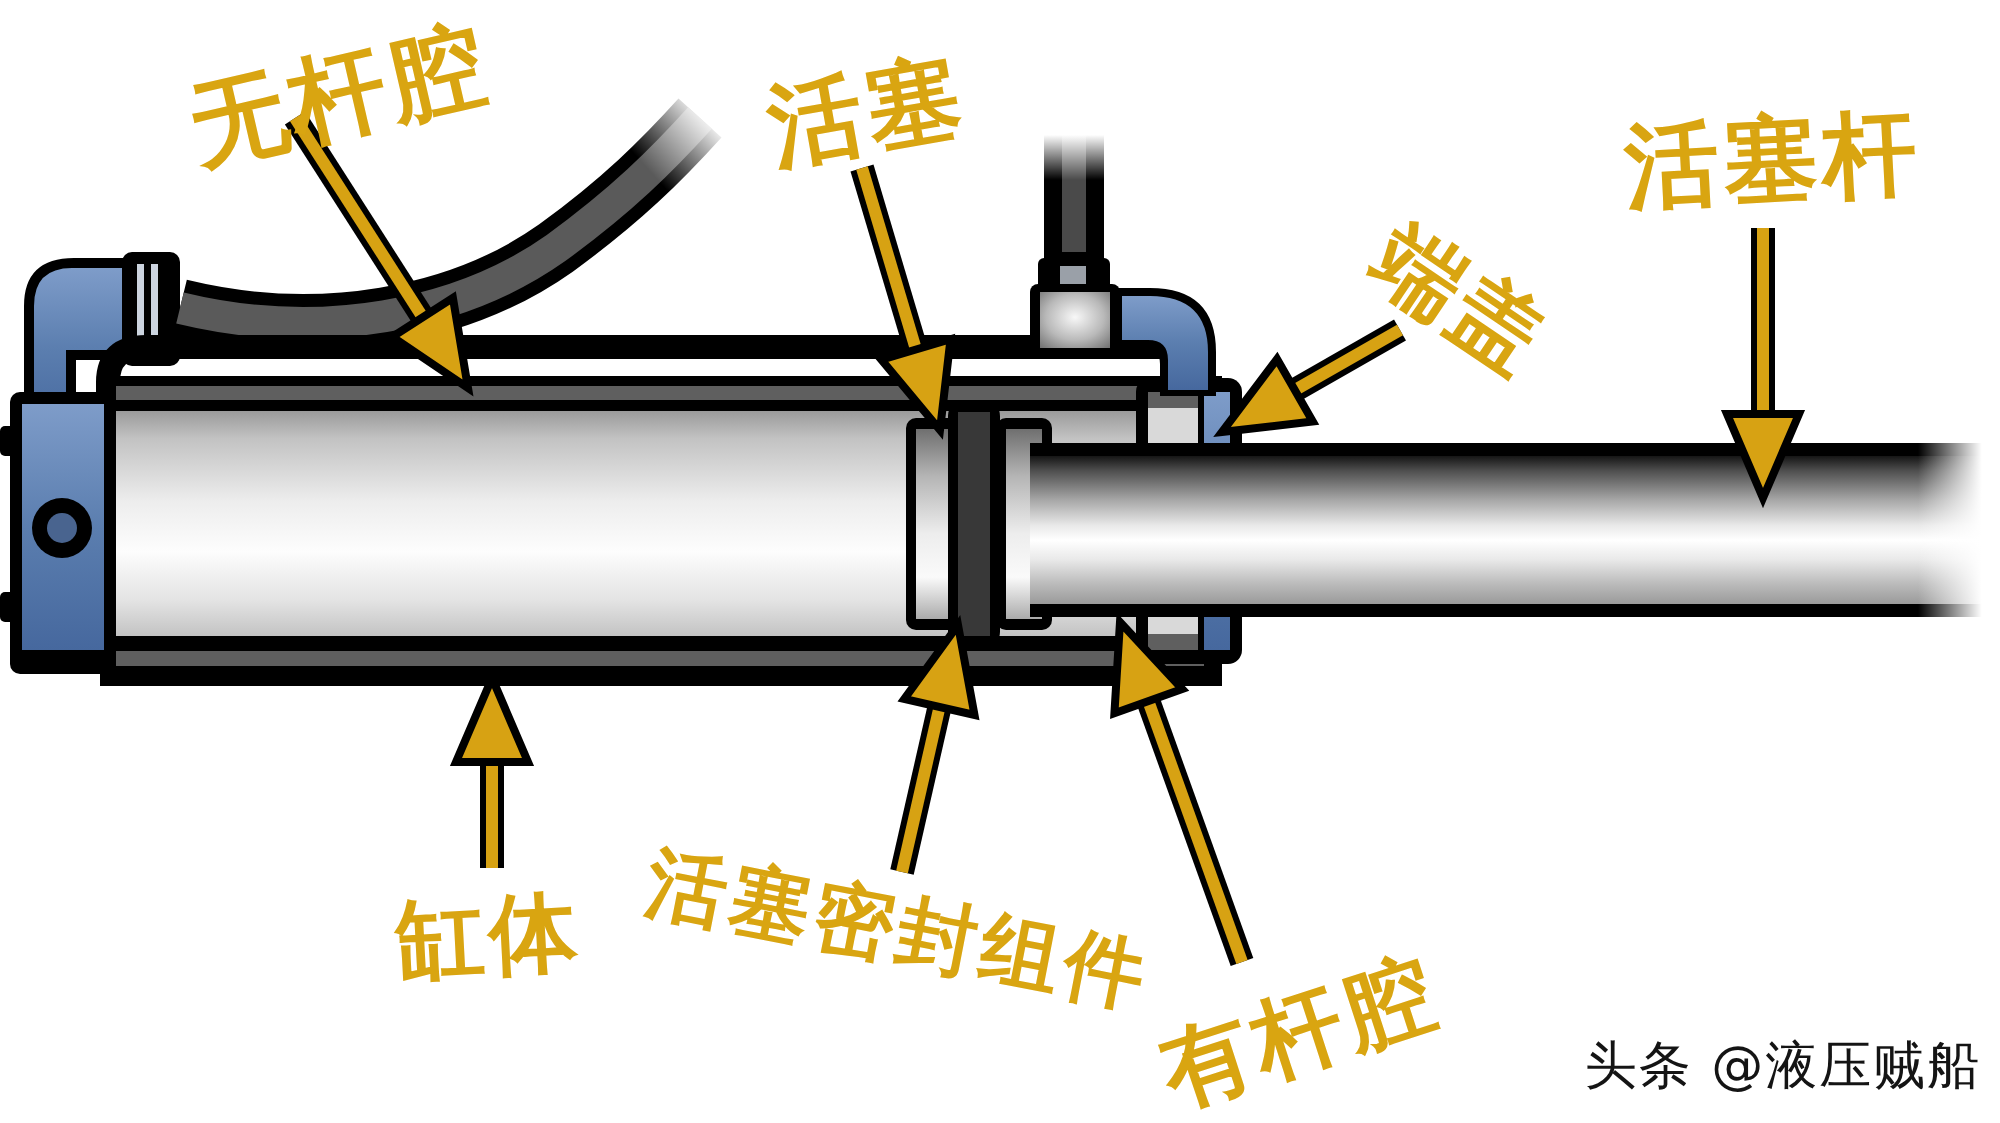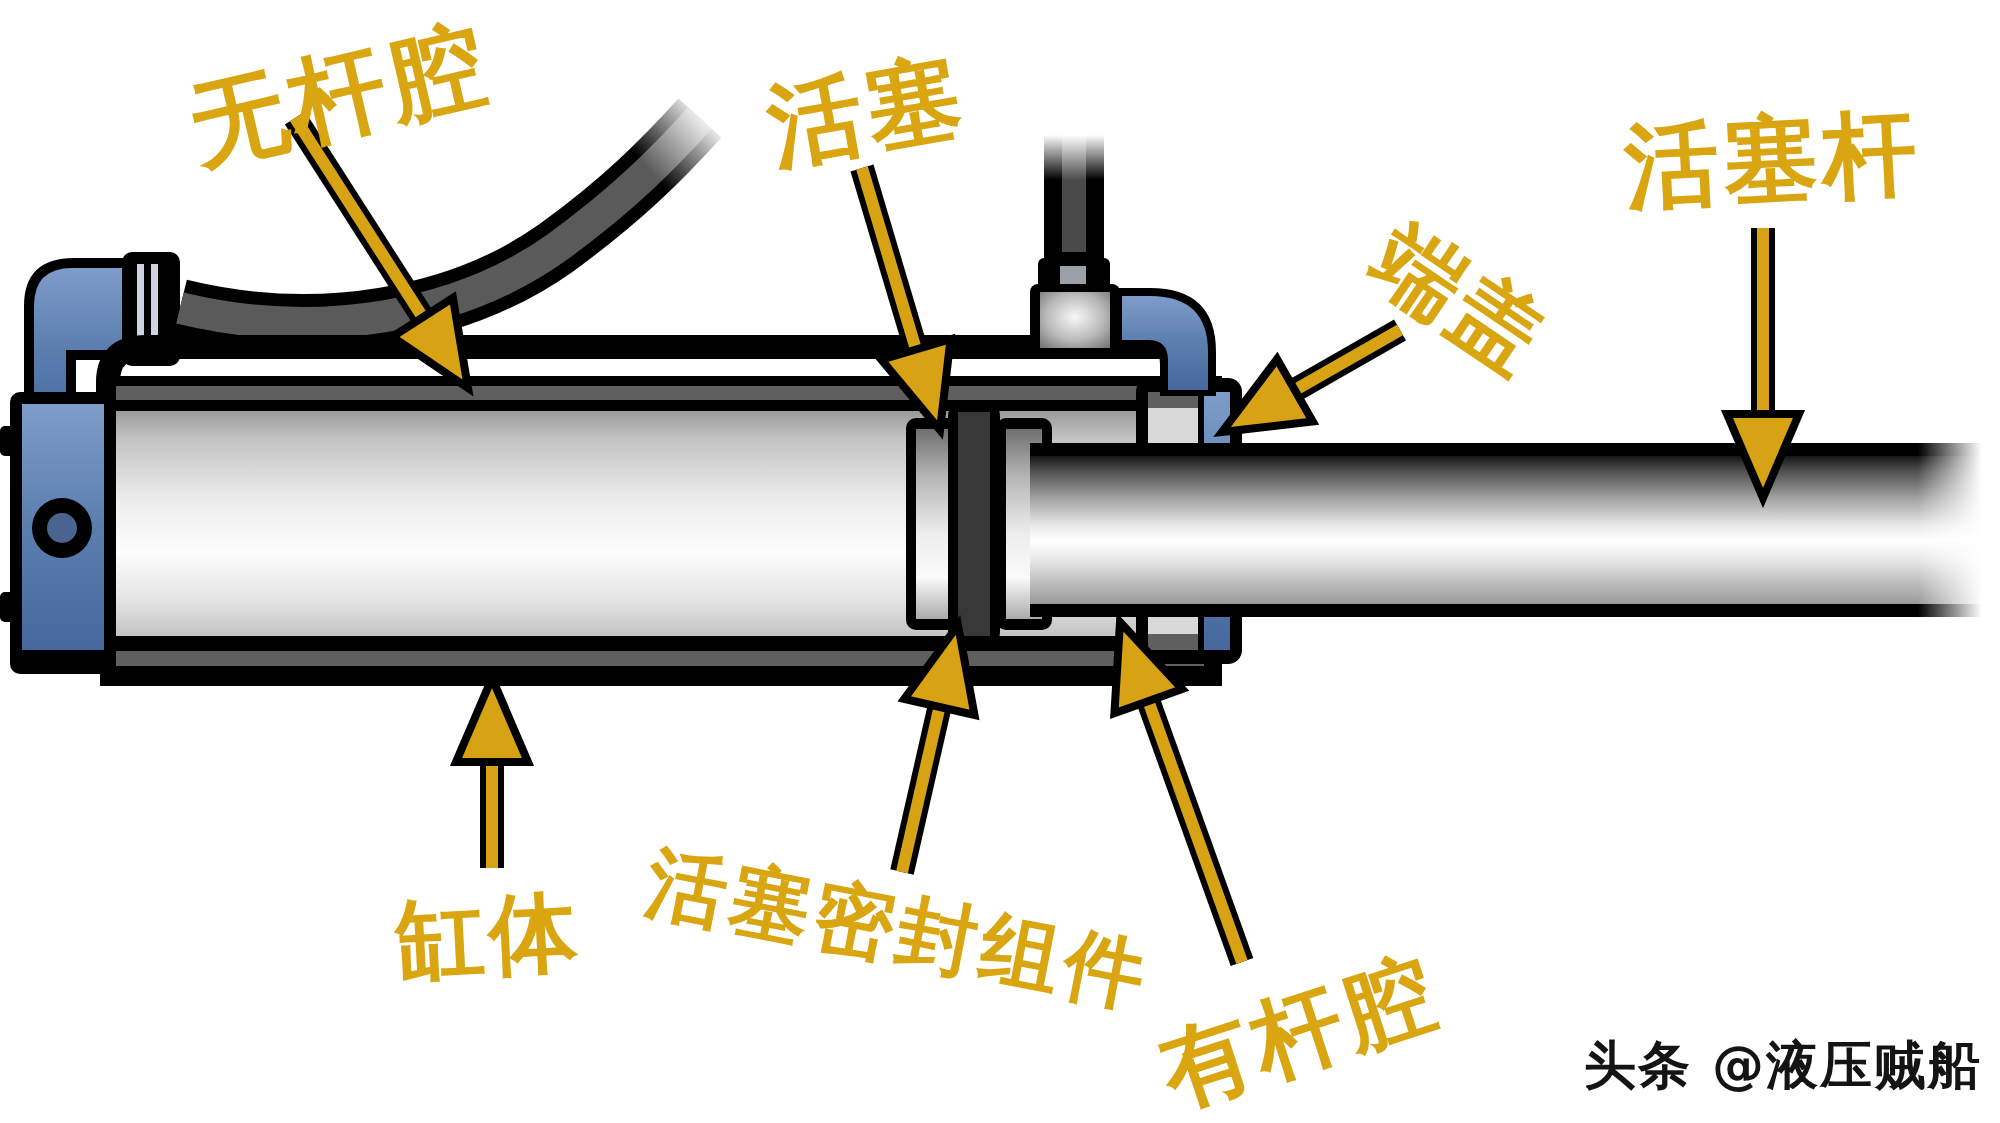--- a/index.html
+++ b/index.html
@@ -35,21 +35,21 @@
   .lbl-rodless        {left:340px; top:95px;  font-size:96px; transform:translate(-50%,-50%) rotate(-13deg);}
   .lbl-piston         {left:867px; top:112px; font-size:94px; transform:translate(-50%,-50%) rotate(-10deg);}
   .lbl-piston-rod     {left:1773px;top:160px; font-size:94px; transform:translate(-50%,-50%) rotate(-3deg);}
   .lbl-end-cap        {left:1460px;top:300px; font-size:88px; transform:translate(-50%,-50%) rotate(34deg);}
   .lbl-cylinder-body  {left:489px; top:936px; font-size:88px; transform:translate(-50%,-50%) rotate(-3deg);}
   .lbl-seal           {left:898px; top:930px; font-size:80px; transform:translate(-50%,-50%) rotate(11deg);}
   .lbl-rod-chamber    {left:1300px;top:1032px;font-size:90px; transform:translate(-50%,-50%) rotate(-18deg);}
 
   .watermark{
     position:absolute;left:1783px;top:1065px;transform:translate(-50%,-50%);
-    font-size:52px;font-weight:bold;color:var(--watermark-black,#141414);
+    font-size:52px;font-weight:normal;color:var(--watermark-black,#141414);
     letter-spacing:2px;white-space:nowrap;line-height:1;
   }
 </style>
 </head>
 <body>
 
 <div id="stage">
 
   <svg width="2000" height="1123" viewBox="0 0 2000 1123">
     <defs>

